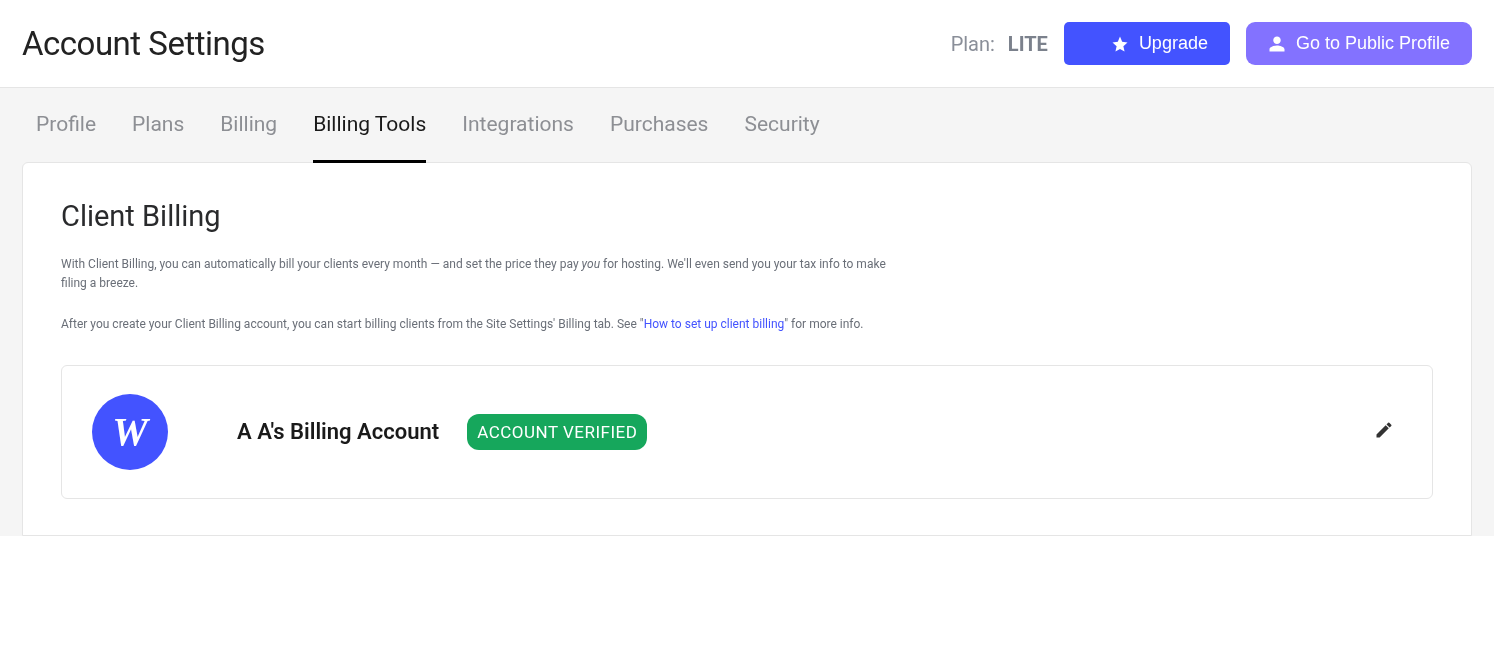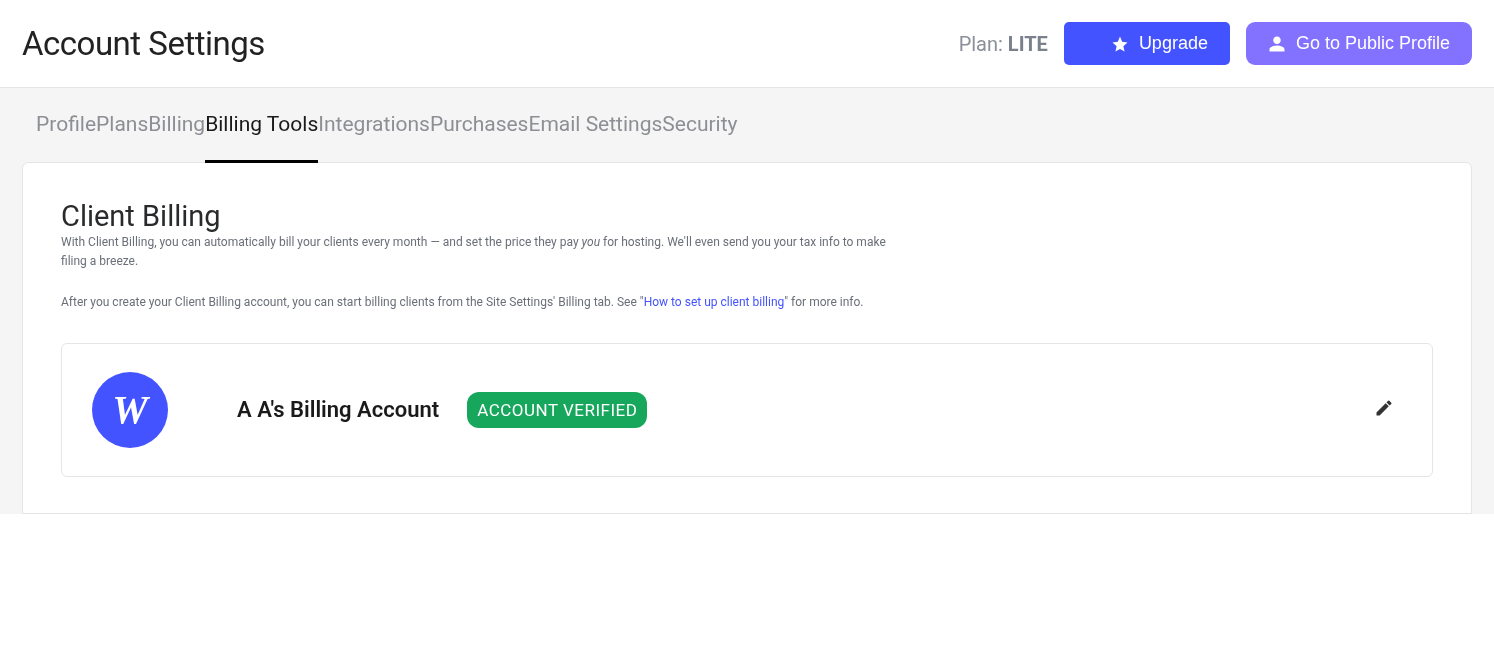--- a/index.html
+++ b/index.html
@@ -27,20 +27,21 @@
       align-items: center;
       gap: 16px;
     }
     .plan-label {
       font-size: 20px;
       color: #8a8f99;
     }
     .plan-value {
       font-weight: 700;
       color: #7b818c;
+      margin-left: 8px;
     }
     .btn {
       display: inline-flex;
       align-items: center;
       gap: 10px;
       padding: 11px 22px;
       border-radius: 5px;
       border: none;
       font-size: 18px;
       font-weight: 400;
@@ -51,20 +52,21 @@
     .btn-secondary { background: #8372ff; border-radius: 9px; }
     .btn svg { width: 18px; height: 18px; fill: #fff; }
 
     .tabs-wrapper {
       background: #f5f5f5;
       border-top: 1px solid #e5e5e5;
       padding-top: 0;
     }
     .tabs {
       display: flex;
+      gap: 36px;
       padding: 0 36px;
     }
     .tab {
       padding: 24px 0 24px 0;
       font-size: 21px;
       color: #8d8f94;
       cursor: pointer;
       border-bottom: 3px solid transparent;
       margin-bottom: -1px;
     }
@@ -78,20 +80,21 @@
       background: #fff;
       border: 1px solid #e5e5e5;
       border-radius: 6px 6px 0 0;
       margin: 0 22px;
       padding: 36px 38px;
     }
     .section-title {
       font-size: 29px;
       font-weight: 400;
       color: #292a2c;
+      margin-bottom: 22px;
     }
     .description {
       font-size: 12px;
       line-height: 1.6;
       color: #6a6f78;
       max-width: 830px;
       margin-bottom: 22px;
     }
     .description em { font-style: italic; }
     .description a {
@@ -176,21 +179,20 @@
 </div>
 
 <div class="tabs-wrapper">
   <div class="tabs">
     <div class="tab">Profile</div>
     <div class="tab">Plans</div>
     <div class="tab">Billing</div>
     <div class="tab active">Billing Tools</div>
     <div class="tab">Integrations</div>
     <div class="tab">Purchases</div>
-    <div class="tab">Email Settings</div>
     <div class="tab">Security</div>
   </div>
 
   <div class="content-card">
     <h2 class="section-title">Client Billing</h2>
 
     <p class="description">
       <span>With Client Billing, you can automatically bill your clients every month — and set the price they pay </span><em>you</em><span> for hosting. We'll even send you your tax info to make filing a breeze.</span>
     </p>
 

